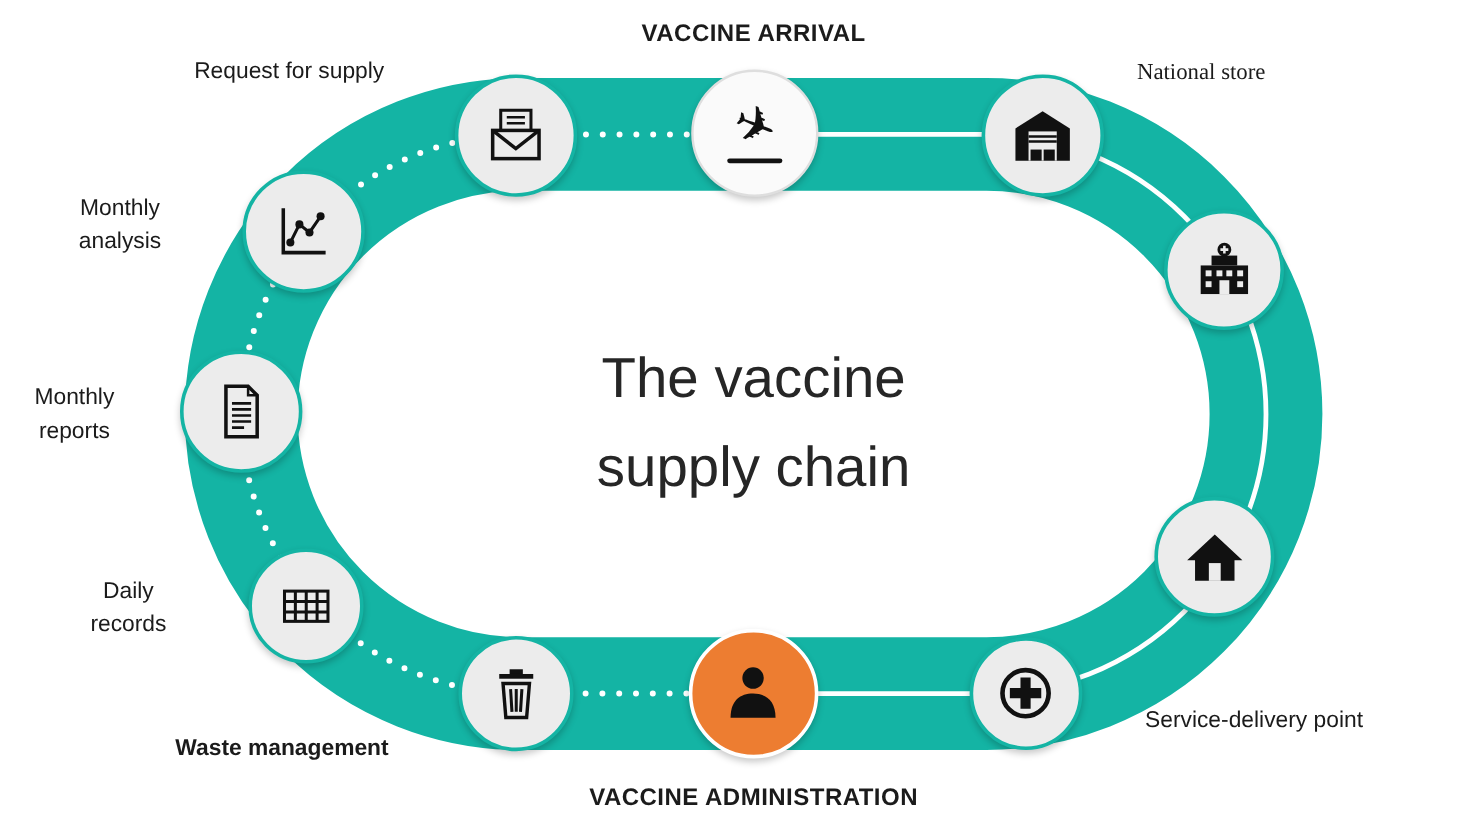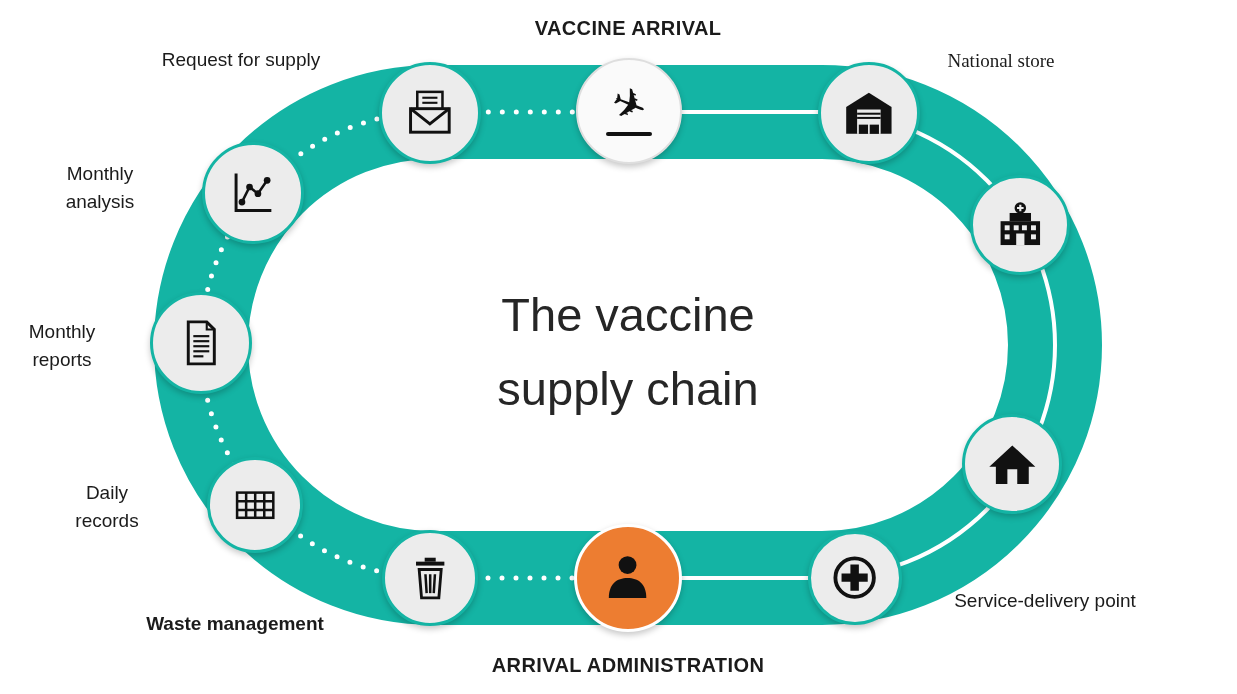--- a/index.html
+++ b/index.html
@@ -173,21 +173,21 @@
   </div>
 
   <div class="lbl lbl-bold" style="left:628px;top:17px;">VACCINE ARRIVAL</div>
 
   <div class="lbl lbl-nowrap" style="left:1001px;top:50px;font-family:Liberation Serif, serif;">National store</div>
 
 
 
   <div class="lbl lbl-nowrap" style="left:1045px;top:590px;">Service-delivery point</div>
 
-  <div class="lbl lbl-bold" style="left:628px;top:654px;">ARRIVAL ADMINISTRATION</div>
+  <div class="lbl lbl-bold" style="left:628px;top:654px;">VACCINE ADMINISTRATION</div>
 
   <div class="lbl lbl-nowrap" style="left:235px;top:613px;font-weight:bold;">Waste management</div>
 
   <div class="lbl" style="left:107px;top:479px;width:82px;">Daily records</div>
 
   <div class="lbl" style="left:62px;top:298px;width:90px;margin-top:20px;">Monthly reports</div>
 
   <div class="lbl" style="left:100px;top:160px;width:92px;">Monthly analysis</div>
 
   <div class="lbl lbl-nowrap" style="left:241px;top:49px;">Request for supply</div>

